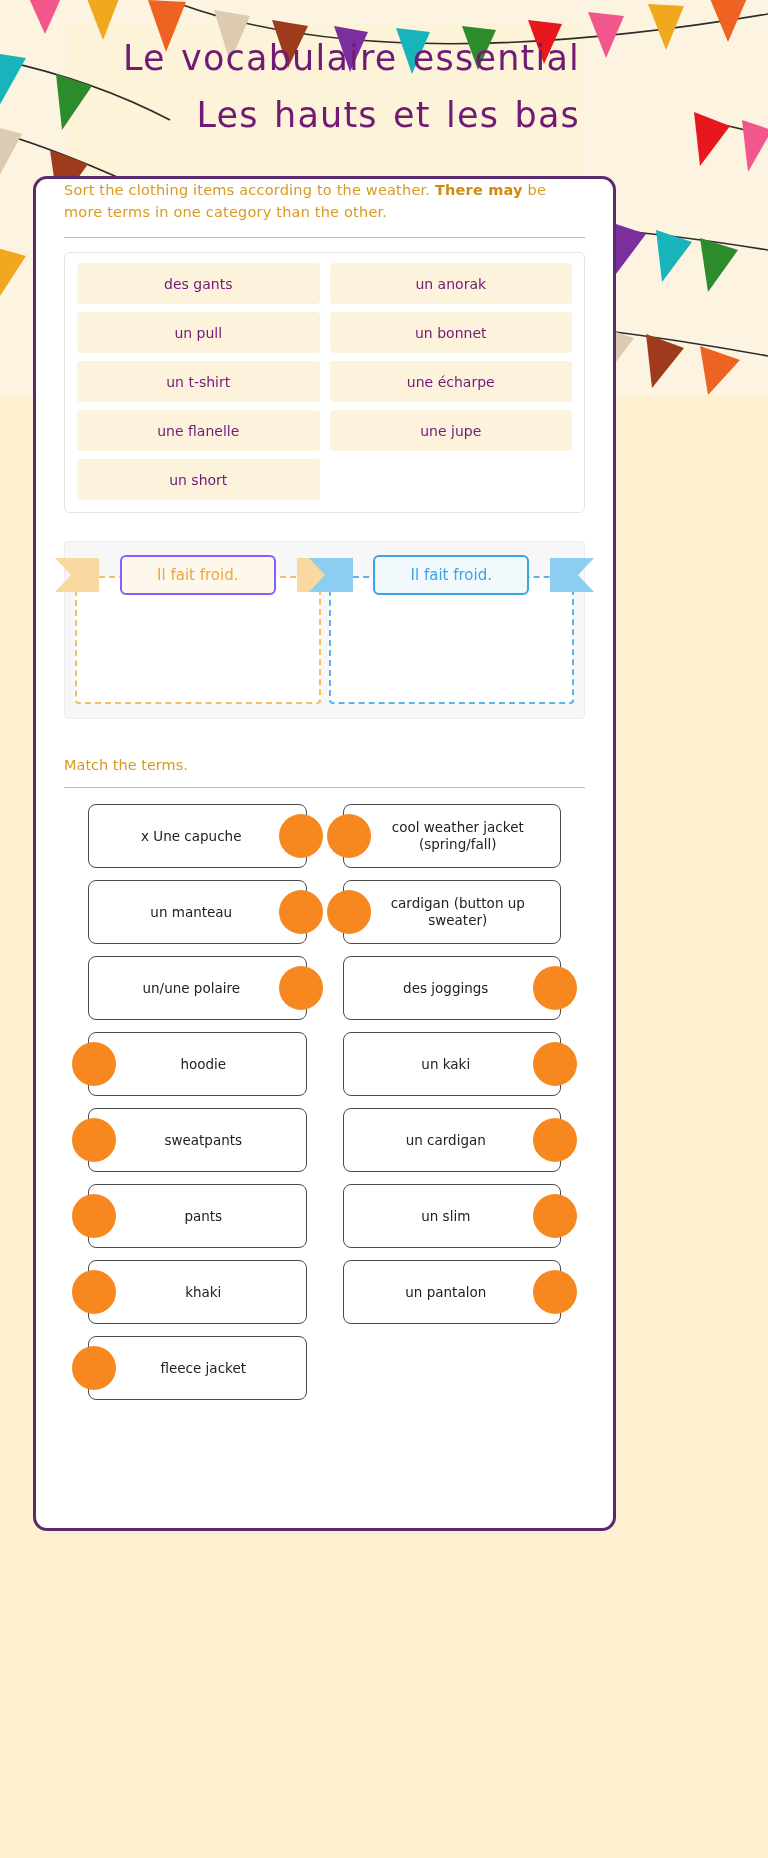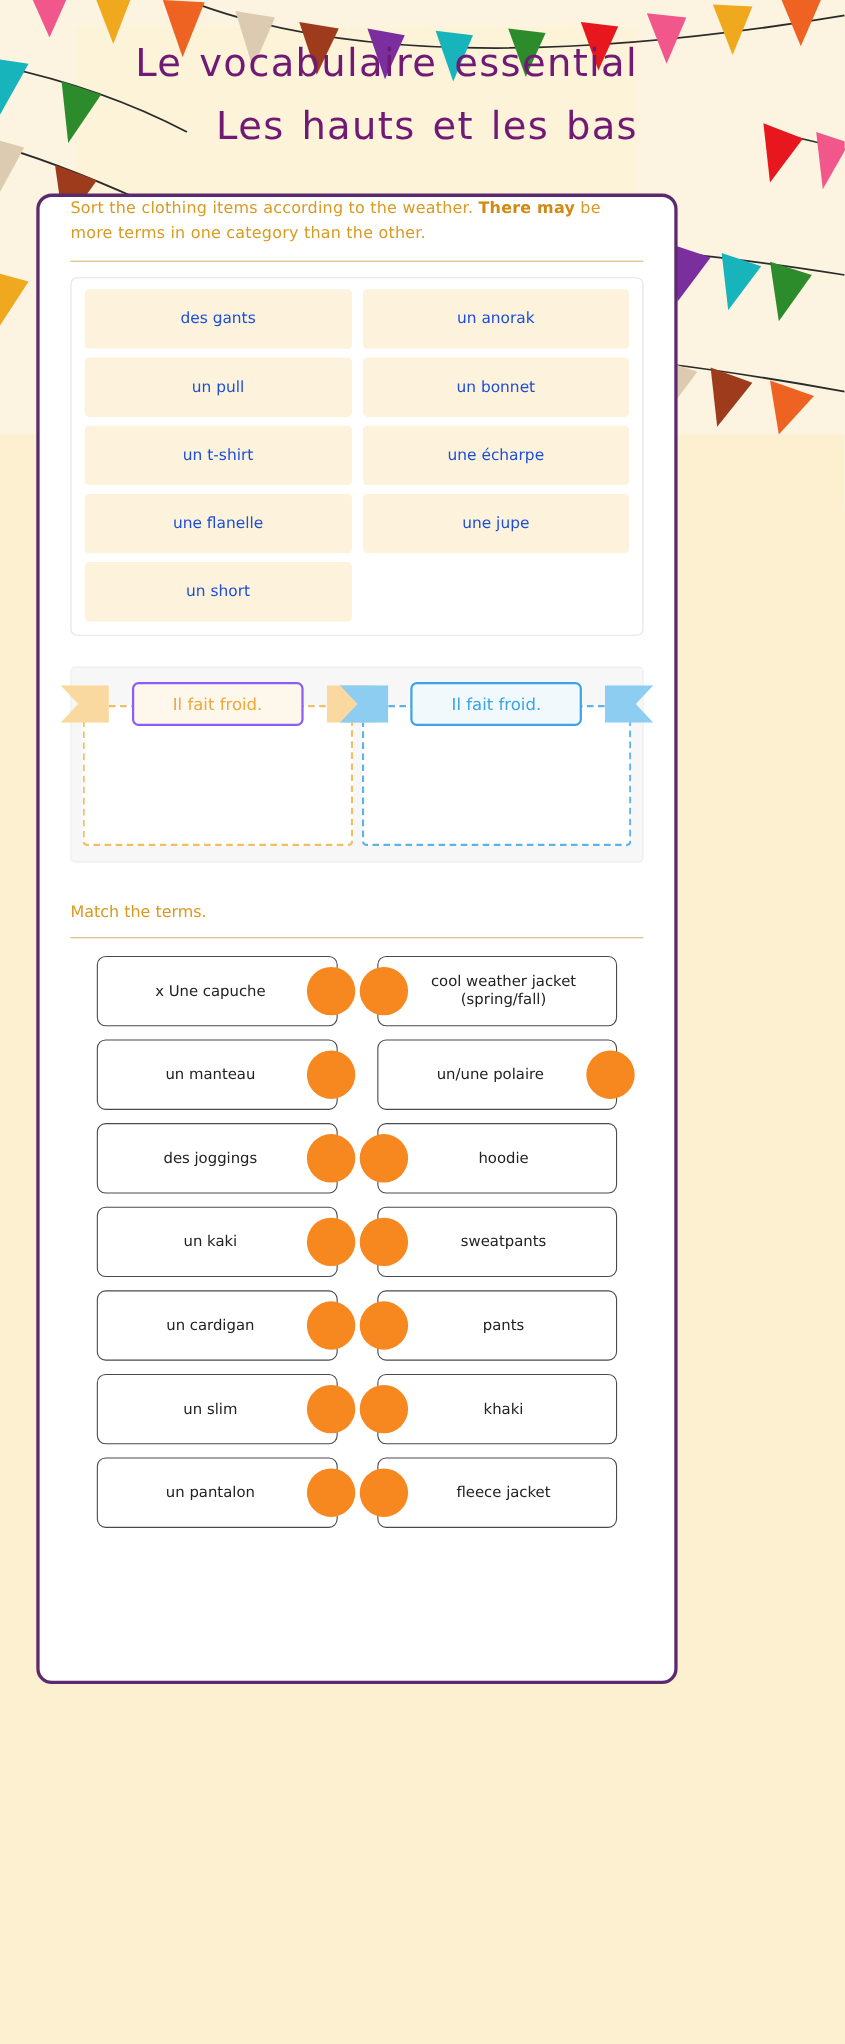--- a/index.html
+++ b/index.html
@@ -85,26 +85,26 @@
     border-radius: 6px;
     background: #fff;
     padding: 10px 12px 12px 12px;
     display: grid;
     grid-template-columns: 1fr 1fr;
     gap: 8px 10px;
   }
   .chip {
     background: #fdf3dc;
     border-radius: 4px;
-    height: 54px;
+    height: 41px;
     display: flex;
     align-items: center;
     justify-content: center;
     font-size: 14px;
-    color: #1d4ed8;
+    color: #701a75;
     font-family: "DejaVu Sans", sans-serif;
   }
   .chip.empty { background: transparent; }
 
   
   .sortarea {
     margin-top: 28px;
     background: #f7f7f7;
     border: 1px solid #ececec;
     border-radius: 4px;
@@ -333,20 +333,24 @@
       </div>
       <div class="match-cell right">
         <div class="match-box">cool weather jacket (spring/fall)</div>
         <div class="dot"></div>
       </div>
 
       <div class="match-cell left">
         <div class="match-box">un manteau</div>
         <div class="dot"></div>
       </div>
+      <div class="match-cell right">
+        <div class="match-box">cardigan (button up sweater)</div>
+        <div class="dot"></div>
+      </div>
 
       <div class="match-cell left">
         <div class="match-box">un/une polaire</div>
         <div class="dot"></div>
       </div>
 
       <div class="match-cell left">
         <div class="match-box">des joggings</div>
         <div class="dot"></div>
       </div>

